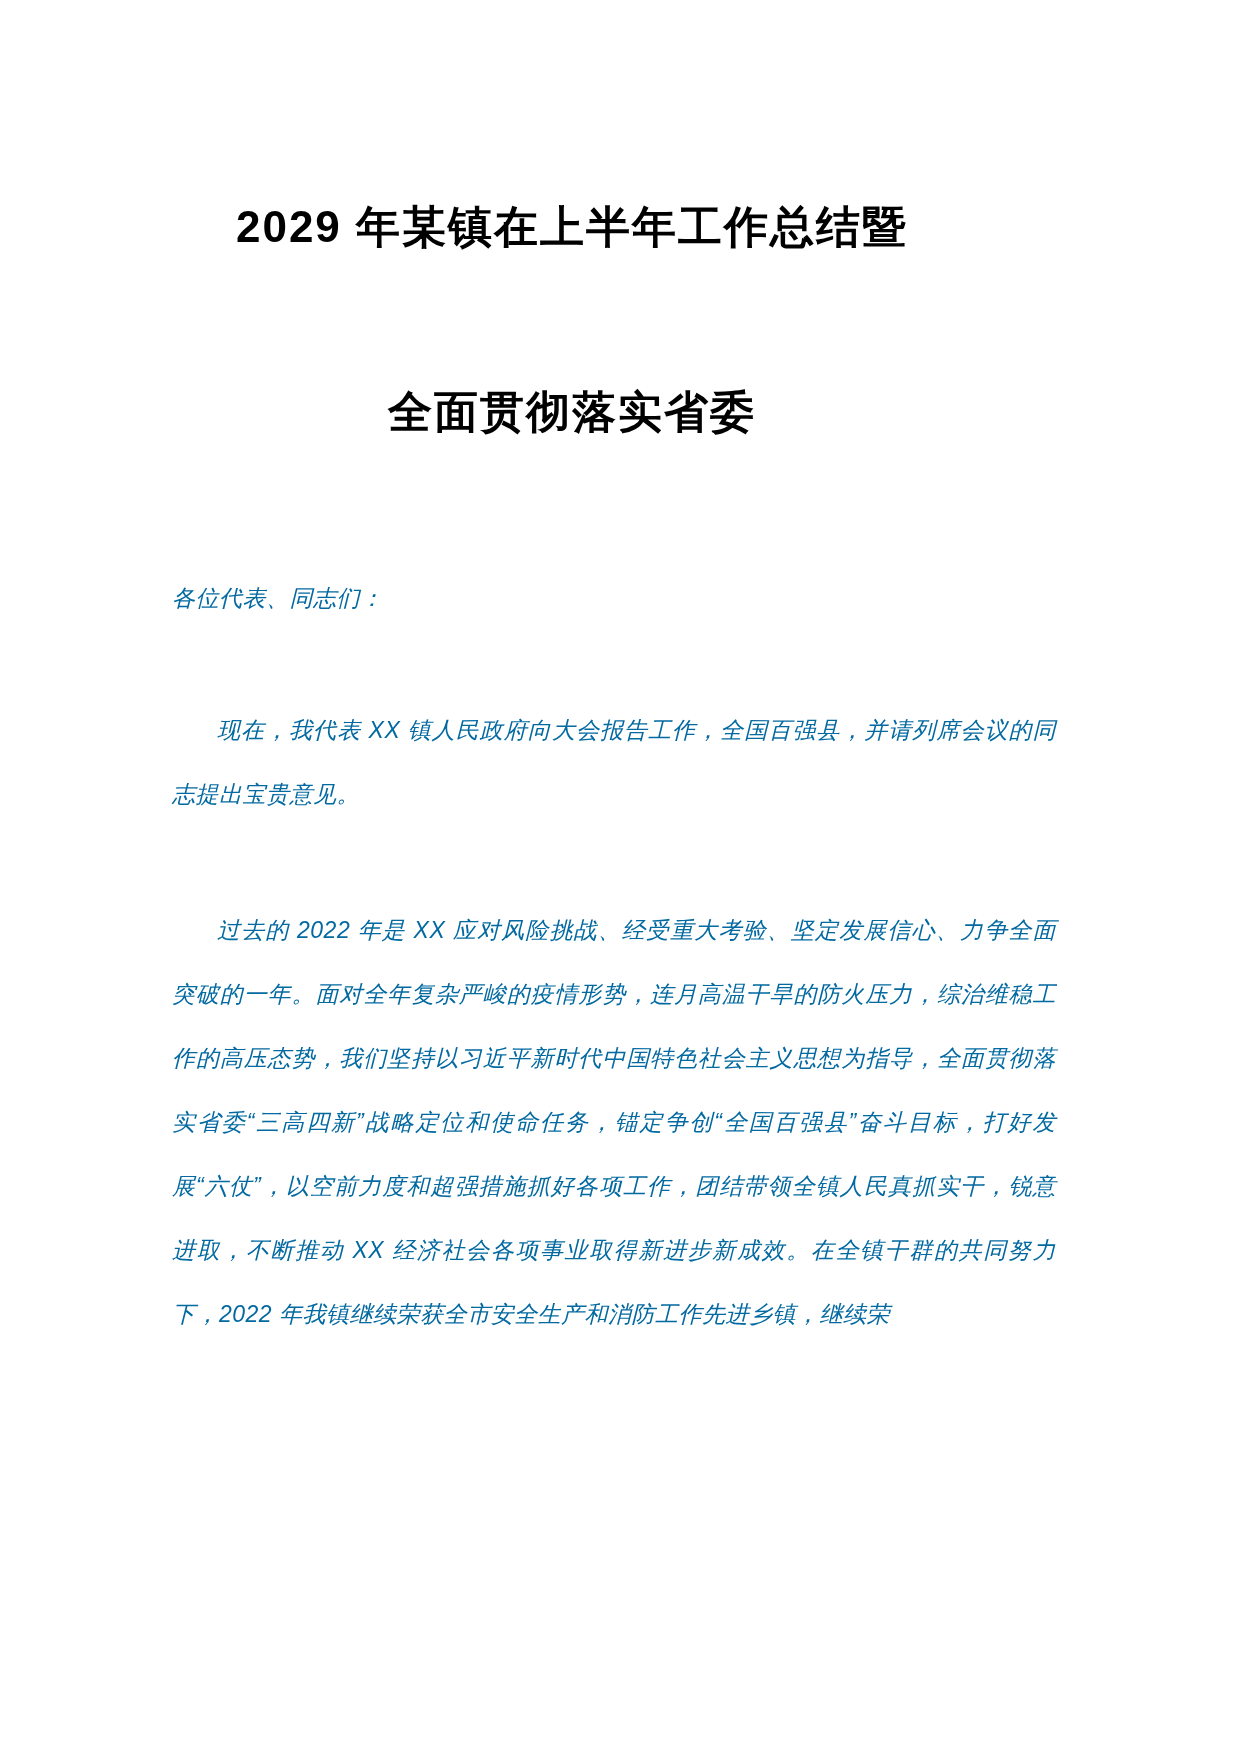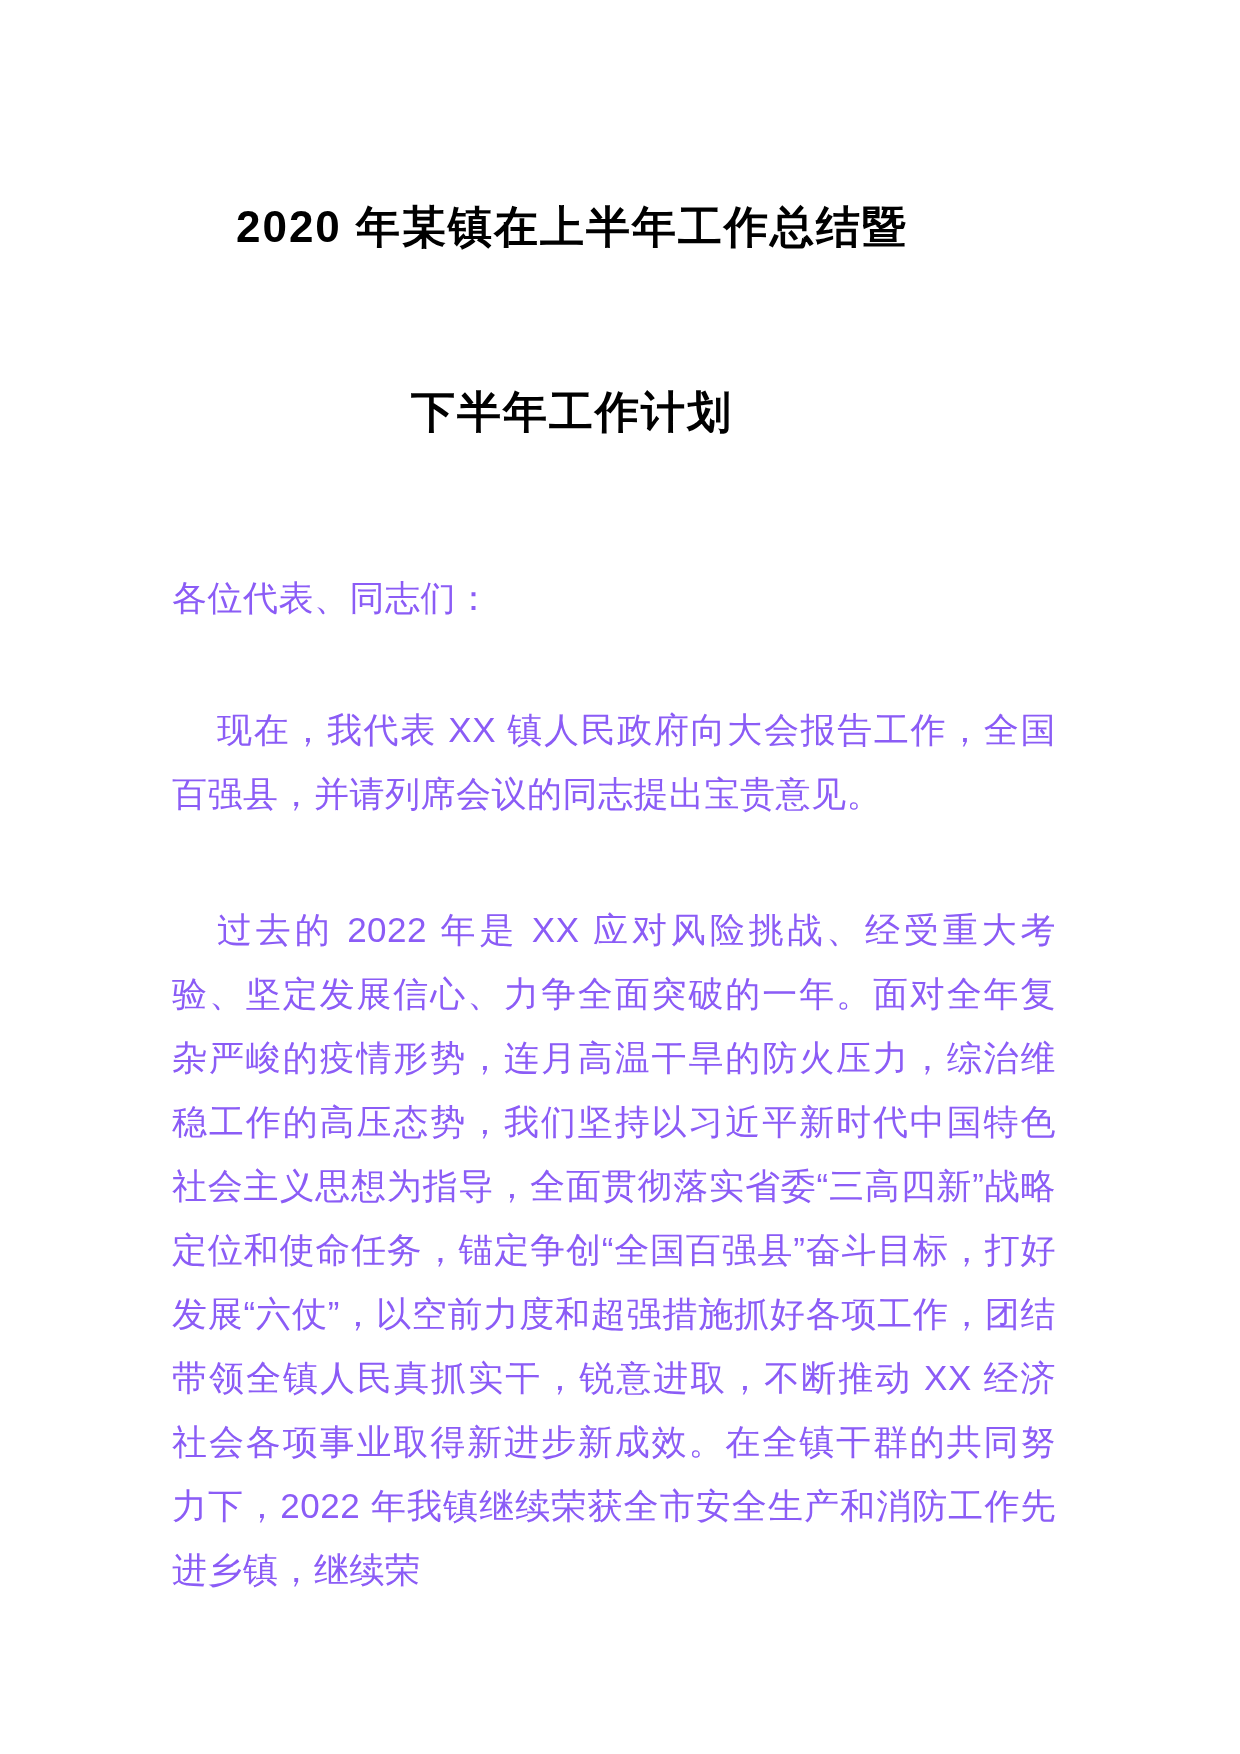--- a/index.html
+++ b/index.html
@@ -33,25 +33,26 @@
       transform: translateX(-42px);
       white-space: nowrap;
     }
     .doc-title.line1 {
       margin-top: 202px;
     }
     .doc-title.line2 {
       margin-top: 135px;
     }
     .body-text {
-      font-size: 35px;
+      font-size: 23px;
       line-height: 64px;
       text-align: justify;
       letter-spacing: 0.5px;
-      color: #8b5cf6;
+      color: #0369a1;
+      font-style: italic;
     }
     .salutation {
       margin-top: 129px;
       text-align: left;
     }
     .para {
       text-indent: 45px;
     }
     .para.p1 {
       margin-top: 68px;
@@ -59,23 +60,23 @@
     .para.p2 {
       margin-top: 72px;
     }
   </style>
 </head>
 <body>
 
 <div class="page">
   <div class="content">
 
-    <div class="doc-title line1">2020 年某镇在上半年工作总结暨</div>
+    <div class="doc-title line1">2029 年某镇在上半年工作总结暨</div>
 
-    <div class="doc-title line2">下半年工作计划</div>
+    <div class="doc-title line2">全面贯彻落实省委</div>
 
     <div class="body-text salutation">各位代表、同志们：</div>
 
     <div class="body-text para p1">现在，我代表 XX 镇人民政府向大会报告工作，全国百强县，并请列席会议的同志提出宝贵意见。</div>
 
     <div class="body-text para p2">过去的 2022 年是 XX 应对风险挑战、经受重大考验、坚定发展信心、力争全面突破的一年。面对全年复杂严峻的疫情形势，连月高温干旱的防火压力，综治维稳工作的高压态势，我们坚持以习近平新时代中国特色社会主义思想为指导，全面贯彻落实省委“三高四新”战略定位和使命任务，锚定争创“全国百强县”奋斗目标，打好发展“六仗”，以空前力度和超强措施抓好各项工作，团结带领全镇人民真抓实干，锐意进取，不断推动 XX 经济社会各项事业取得新进步新成效。在全镇干群的共同努力下，2022 年我镇继续荣获全市安全生产和消防工作先进乡镇，继续荣</div>
 
   </div>
 </div>
 

